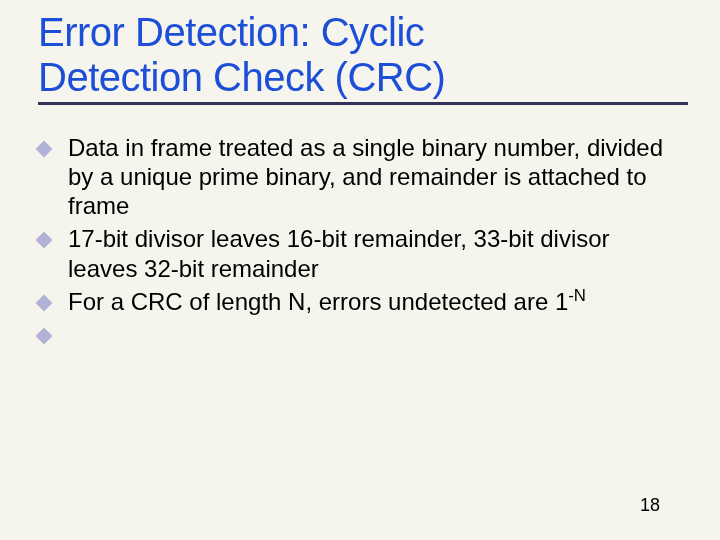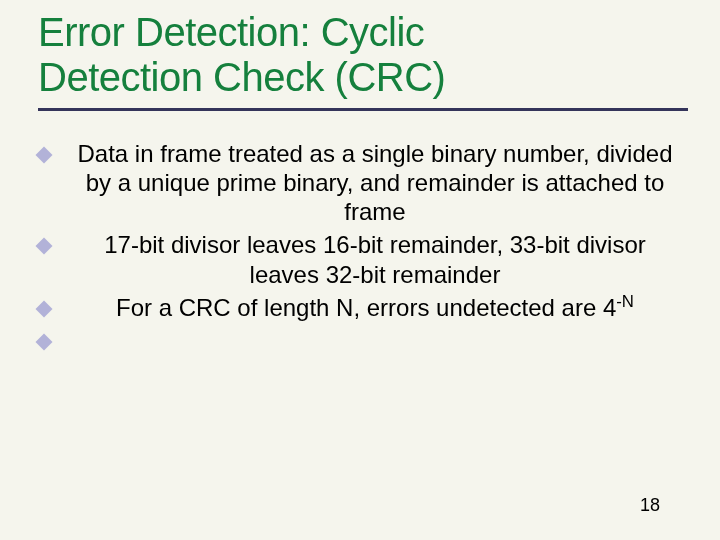--- a/index.html
+++ b/index.html
@@ -15,36 +15,35 @@
     width: 720px;
     height: 540px;
     position: relative;
     box-sizing: border-box;
     padding: 10px 38px 0 38px;
   }
   .title {
     font-family: "Trebuchet MS", "Comic Sans MS", "Segoe UI", Tahoma, sans-serif;
     font-size: 40px;
     line-height: 1.12;
-    color: #15803d;
-    margin: 0 0 8px 0;
+    color: #1d4ed8;
+    margin: 0 0 2px 0;
     font-weight: 400;
     letter-spacing: -0.5px;
   }
   .rule {
     height: 3px;
     background: #34345a;
     width: 650px;
     margin: 2px 0 28px 0;
   }
   .bullets {
     margin: 0;
     padding: 0;
     list-style: none;
-    text-align: center;
   }
   .bullets li {
     position: relative;
     padding-left: 30px;
     font-size: 24px;
     line-height: 1.22;
     color: #000;
     margin-bottom: 4px;
   }
   .diamond {
@@ -80,21 +79,21 @@
     <li>
       <span class="diamond"></span>
       <span>Data in frame treated as a single binary number, divided by a unique prime binary, and remainder is attached to frame</span>
     </li>
     <li>
       <span class="diamond"></span>
       <span>17-bit divisor leaves 16-bit remainder, 33-bit divisor leaves 32-bit remainder</span>
     </li>
     <li>
       <span class="diamond"></span>
-      <span>For a CRC of length N, errors undetected are 4</span><sup>-N</sup>
+      <span>For a CRC of length N, errors undetected are 1</span><sup>-N</sup>
     </li>
     <li>
       <span class="diamond"></span>
     </li>
   </ul>
 
   <div class="pagenum">18</div>
 </div>
 
 </body></html>

